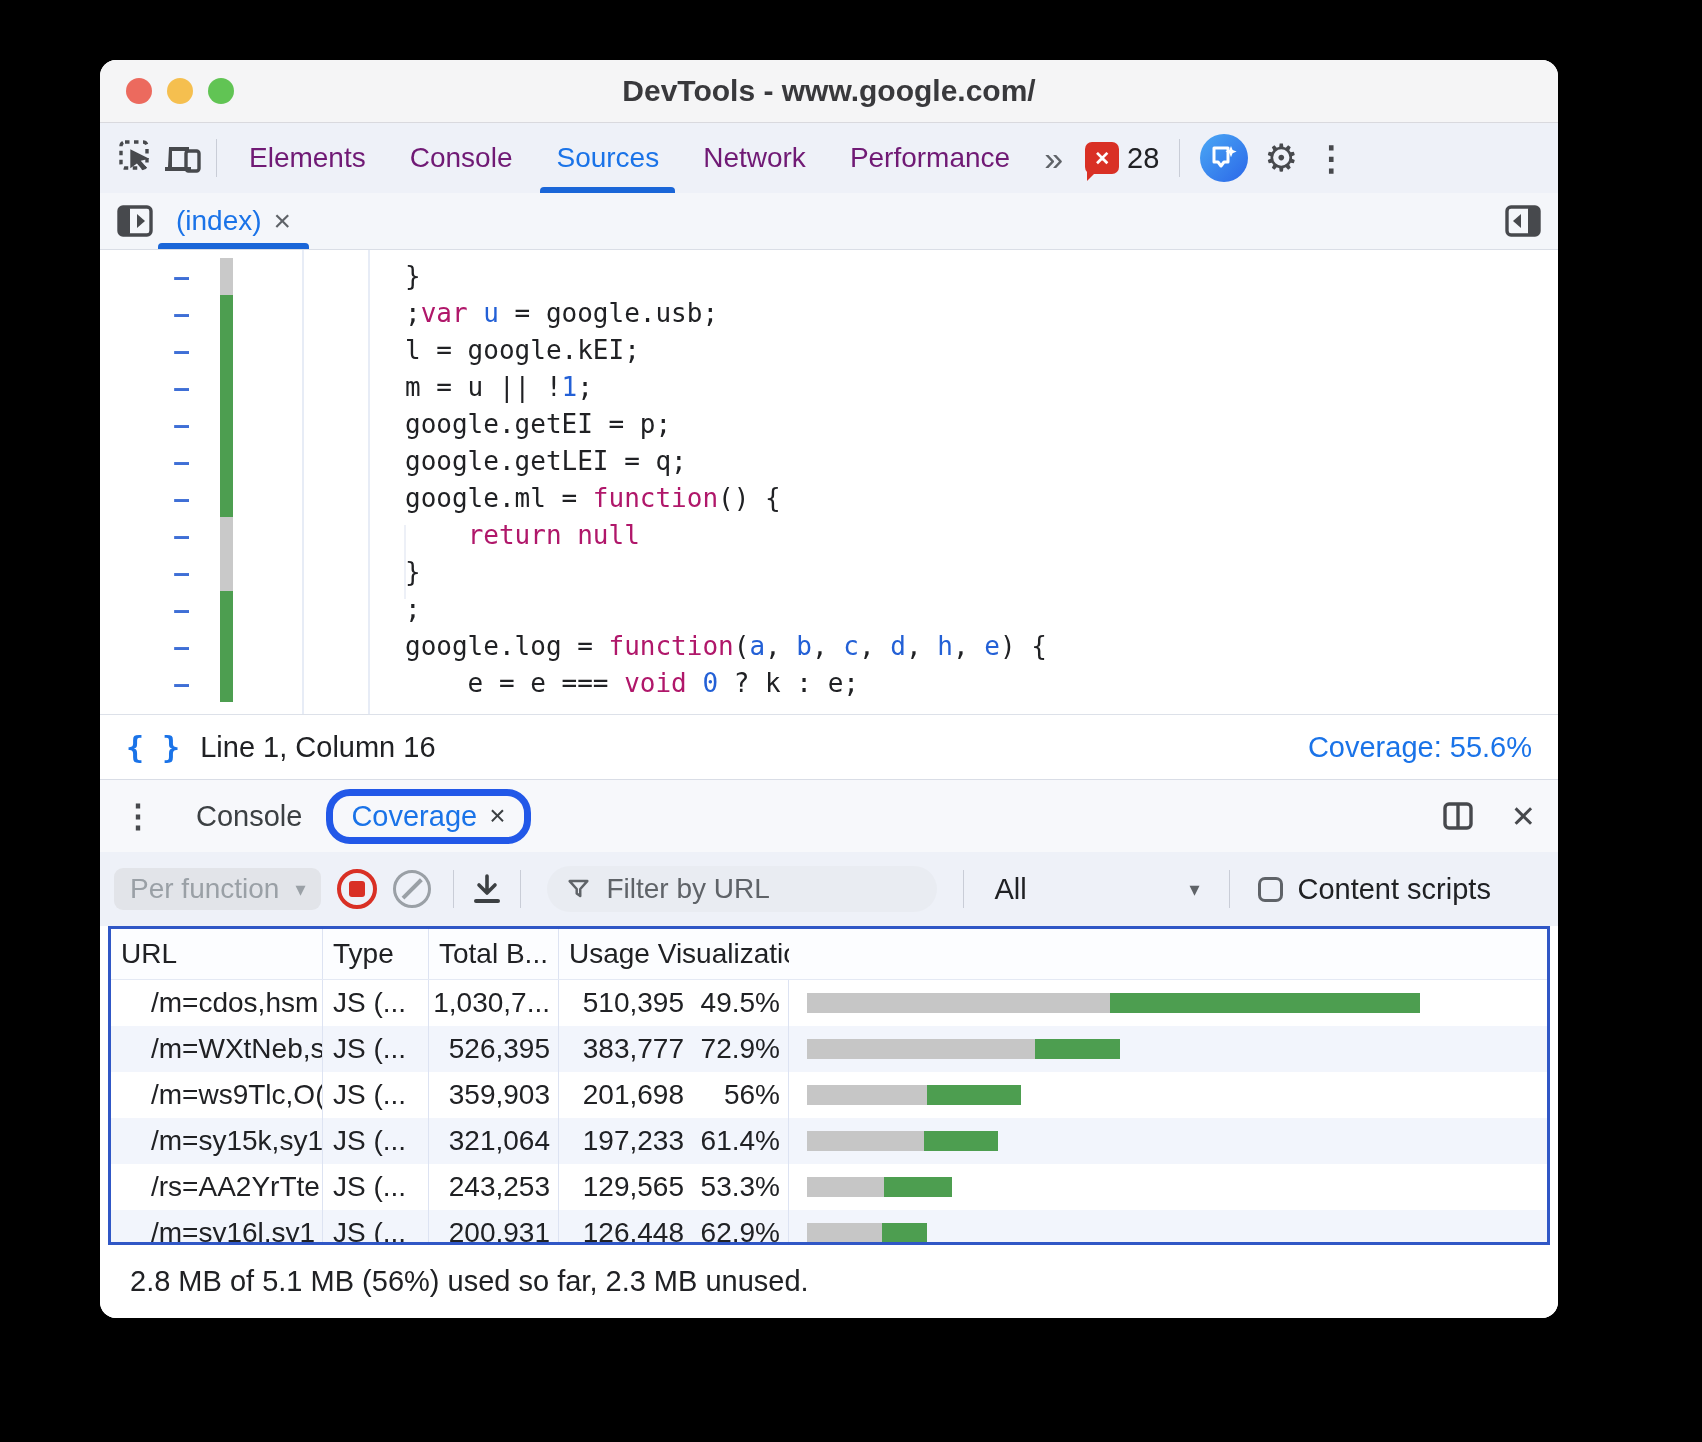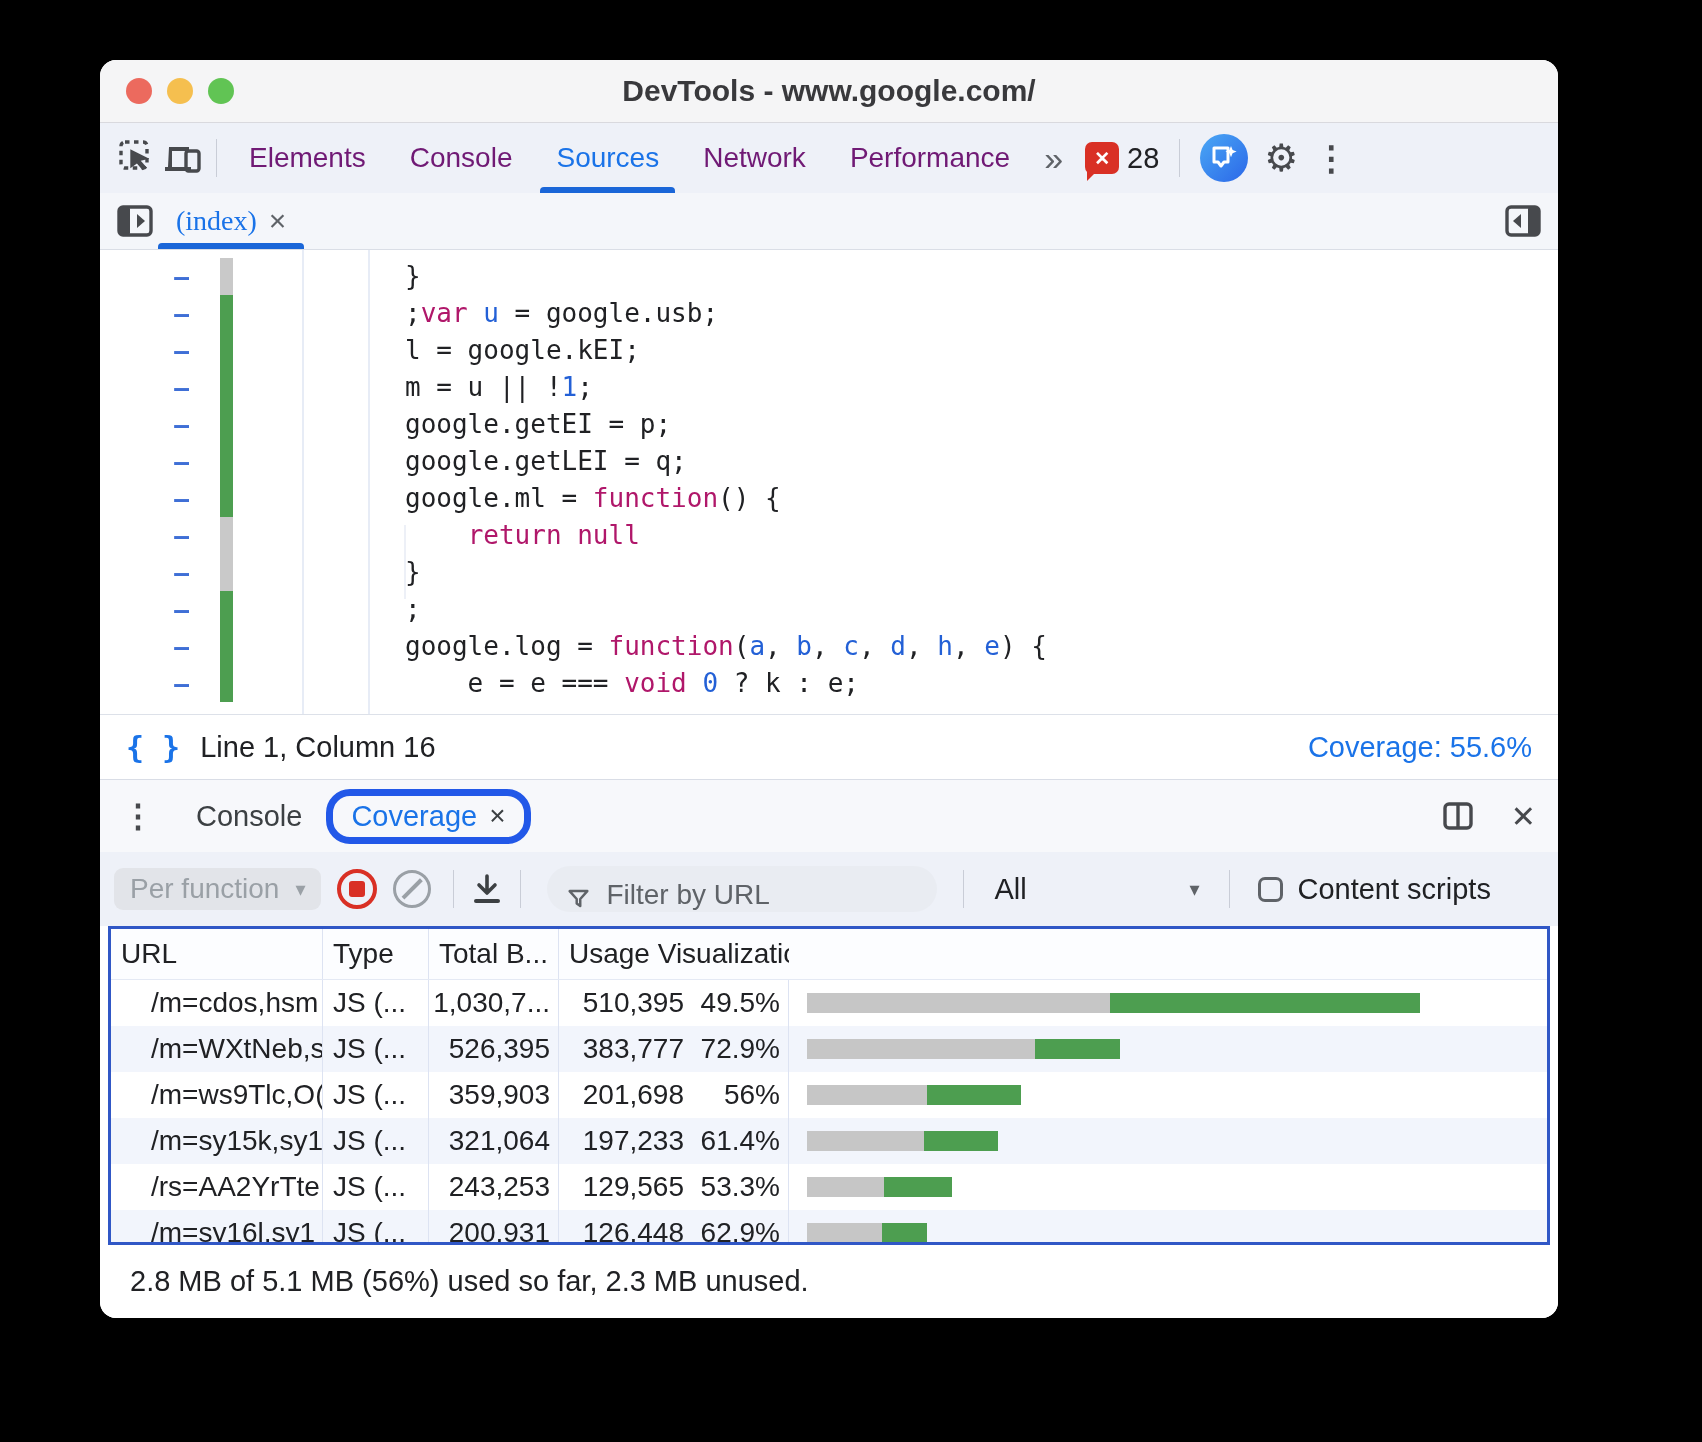--- a/index.html
+++ b/index.html
@@ -38,21 +38,21 @@
   .spacer{flex:1;}
   .ai-circle{width:48px;height:48px;border-radius:50%;background:linear-gradient(135deg,#4aa8f5,#2b67e8);
              display:flex;align-items:center;justify-content:center;margin:0 10px;}
   .gear{font-size:38px;color:#47494d;line-height:1;}
   .kebab{font-size:34px;color:#47494d;font-weight:700;padding:0 10px;}
 
   
   .filestrip{height:56px;background:#f4f6fa;border-bottom:1px solid #dadee6;display:flex;align-items:center;
              padding:0 12px;flex:0 0 auto;}
   .file-tab{display:flex;align-items:center;gap:12px;height:100%;padding:0 18px;position:relative;}
-  .file-tab .fname{font-size:28px;color:#1a73e8;font-family:Liberation Serif, serif;}
+  .file-tab .fname{font-size:28px;color:#1a73e8;}
   .file-tab .fclose{font-size:30px;color:#5f6368;}
   .file-tab::after{content:"";position:absolute;left:0;right:0;bottom:0;height:6px;background:#1a66d8;border-radius:4px 4px 0 0;}
 
   
   .editor{height:464px;background:#fff;position:relative;overflow:hidden;flex:0 0 auto;padding-top:8px;box-sizing:border-box;}
   .guide{position:absolute;top:0;bottom:0;width:2px;background:#e7ecf6;}
   .guide.g1{left:202px;} .guide.g2{left:268px;}
   .guide.g3{left:304px;top:275px;height:74px;bottom:auto;width:2px;background:#edf0f7;}
   .ed-line{position:relative;height:37px;line-height:37px;font-family:"DejaVu Sans Mono",monospace;font-size:26px;}
   .ed-dash{position:absolute;left:0;width:90px;text-align:right;color:#3f6fd6;font-weight:700;
@@ -88,21 +88,21 @@
   .covbar{height:74px;background:#eef1f8;display:flex;align-items:center;padding:0 14px;flex:0 0 auto;}
   .mode-pill{background:#e2e4e9;border-radius:9px;height:42px;display:flex;align-items:center;gap:16px;
              padding:0 16px;margin-right:16px;}
   .mode-pill .mtext{font-size:28px;color:#9aa0a6;}
   .mode-pill .mcaret{font-size:20px;color:#9aa0a6;}
   .stop-btn{width:40px;height:40px;border-radius:50%;border:4px solid #d93025;box-sizing:border-box;
             display:flex;align-items:center;justify-content:center;margin-right:16px;}
   .stop-btn .sq{width:16px;height:16px;background:#d93025;border-radius:3px;}
   .slash{width:38px;height:38px;border-radius:50%;border:3.5px solid #9aa0a6;box-sizing:border-box;position:relative;margin-right:12px;}
   .slash::after{content:"";position:absolute;left:3px;top:14px;width:26px;height:3.5px;background:#9aa0a6;transform:rotate(-45deg);}
-  .filter-pill{background:#e9ecf2;border-radius:24px;height:46px;width:390px;display:flex;align-items:flex-end;
+  .filter-pill{background:#e9ecf2;border-radius:24px;height:46px;width:390px;display:flex;align-items:center;
                gap:14px;padding:0 20px;margin:0 16px;box-sizing:border-box;}
   .filter-pill input{border:none;outline:none;background:transparent;font-size:28px;color:#3c4043;width:100%;
                      font-family:"Liberation Sans",sans-serif;}
   .filter-pill input::placeholder{color:#5f6368;opacity:1;}
   .all-select{width:205px;display:flex;align-items:center;justify-content:space-between;padding:0 14px;margin:0 6px;}
   .all-select .atext{font-size:29px;color:#202124;}
   .all-select .acaret{font-size:20px;color:#5f6368;}
   .cs-check{width:25px;height:25px;border:3px solid #5f6368;border-radius:7px;box-sizing:border-box;margin:0 14px 0 18px;}
   .cs-label{font-size:29px;color:#202124;}
 

